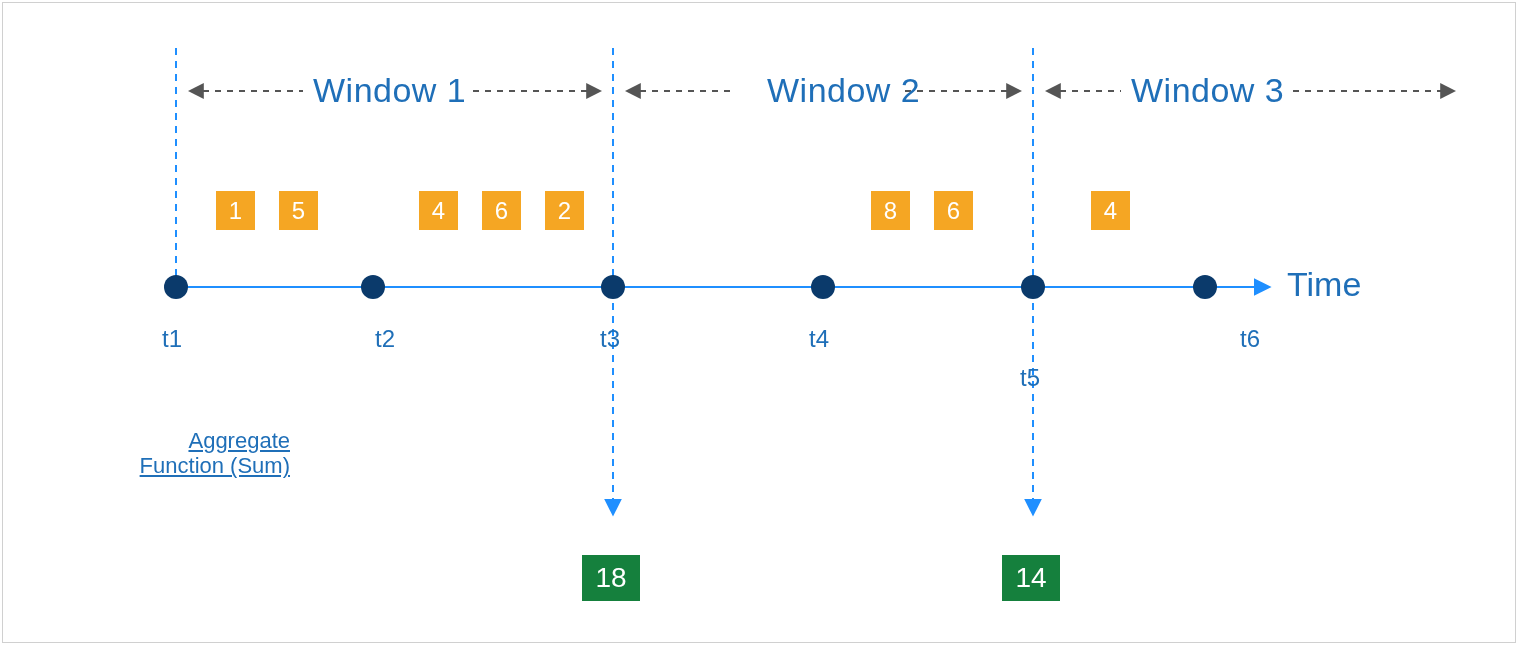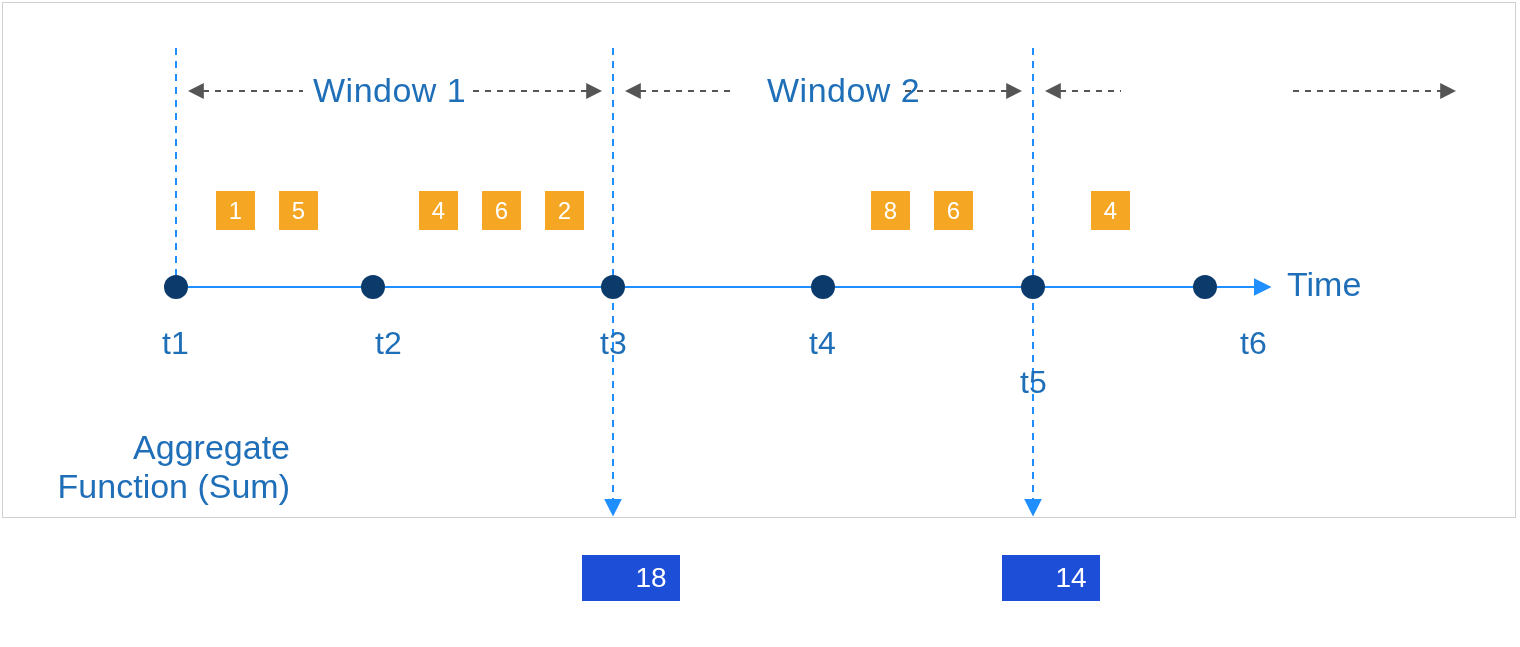--- a/index.html
+++ b/index.html
@@ -9,21 +9,21 @@
     height: 647px;
     background: #fff;
     font-family: "Segoe UI Light", "Segoe UI", "Helvetica Neue", Arial, sans-serif;
     font-weight: 300;
   }
   .frame {
     position: absolute;
     left: 2px;
     top: 2px;
     width: 1514px;
-    height: 516px;
+    height: 641px;
     border: 1px solid #d0d0d0;
     box-sizing: border-box;
   }
   .abs { position: absolute; }
   .window-label {
     font-size: 34px;
     color: #1f6fb8;
     letter-spacing: 0.5px;
   }
   .event-box {
@@ -33,42 +33,42 @@
     color: #fff;
     font-size: 24px;
     display: flex;
     align-items: center;
     justify-content: center;
     font-weight: 300;
   }
   .output-box {
     width: 58px;
     height: 46px;
-    background: #1d4ed8;
+    background: #15803d;
     color: #fff;
     font-size: 28px;
     display: flex;
     align-items: center;
     justify-content: center;
     font-weight: 300;
-    padding-left: 40px;
   }
   .tick-label {
-    font-size: 32px;
+    font-size: 24px;
     color: #1f6fb8;
   }
   .axis-label {
     font-size: 34px;
     color: #1f6fb8;
   }
   .side-label {
-    font-size: 34px;
+    font-size: 22px;
     color: #1f6fb8;
     text-align: right;
     line-height: 1.15;
+    text-decoration: underline;
   }
   svg { position: absolute; left: 0; top: 0; }
 </style>
 </head>
 <body>
 
 <div class="frame">
 
   <svg width="1514" height="641">
     <defs>
@@ -104,20 +104,21 @@
     <circle cx="820" cy="284" r="12" fill="#0b3a6b"></circle>
     <circle cx="1030" cy="284" r="12" fill="#0b3a6b"></circle>
     <circle cx="1202" cy="284" r="12" fill="#0b3a6b"></circle>
 
     <line x1="610" y1="300" x2="610" y2="510" stroke="#1f8fff" stroke-width="2" stroke-dasharray="7 6" marker-end="url(#arrow-blue)"></line>
     <line x1="1030" y1="300" x2="1030" y2="510" stroke="#1f8fff" stroke-width="2" stroke-dasharray="7 6" marker-end="url(#arrow-blue)"></line>
   </svg>
 
   <div class="abs window-label" style="left:310px; top:68px;">Window 1</div>
   <div class="abs window-label" style="left:740px; top:68px;margin-left:24px;">Window 2</div>
+  <div class="abs window-label" style="left:1128px; top:68px;">Window 3</div>
 
   <div class="abs event-box" style="left:213px; top:188px;">1</div>
   <div class="abs event-box" style="left:276px; top:188px;">5</div>
   <div class="abs event-box" style="left:416px; top:188px;">4</div>
   <div class="abs event-box" style="left:479px; top:188px;">6</div>
   <div class="abs event-box" style="left:542px; top:188px;">2</div>
   <div class="abs event-box" style="left:868px; top:188px;">8</div>
   <div class="abs event-box" style="left:931px; top:188px;">6</div>
   <div class="abs event-box" style="left:1088px; top:188px;">4</div>
 

